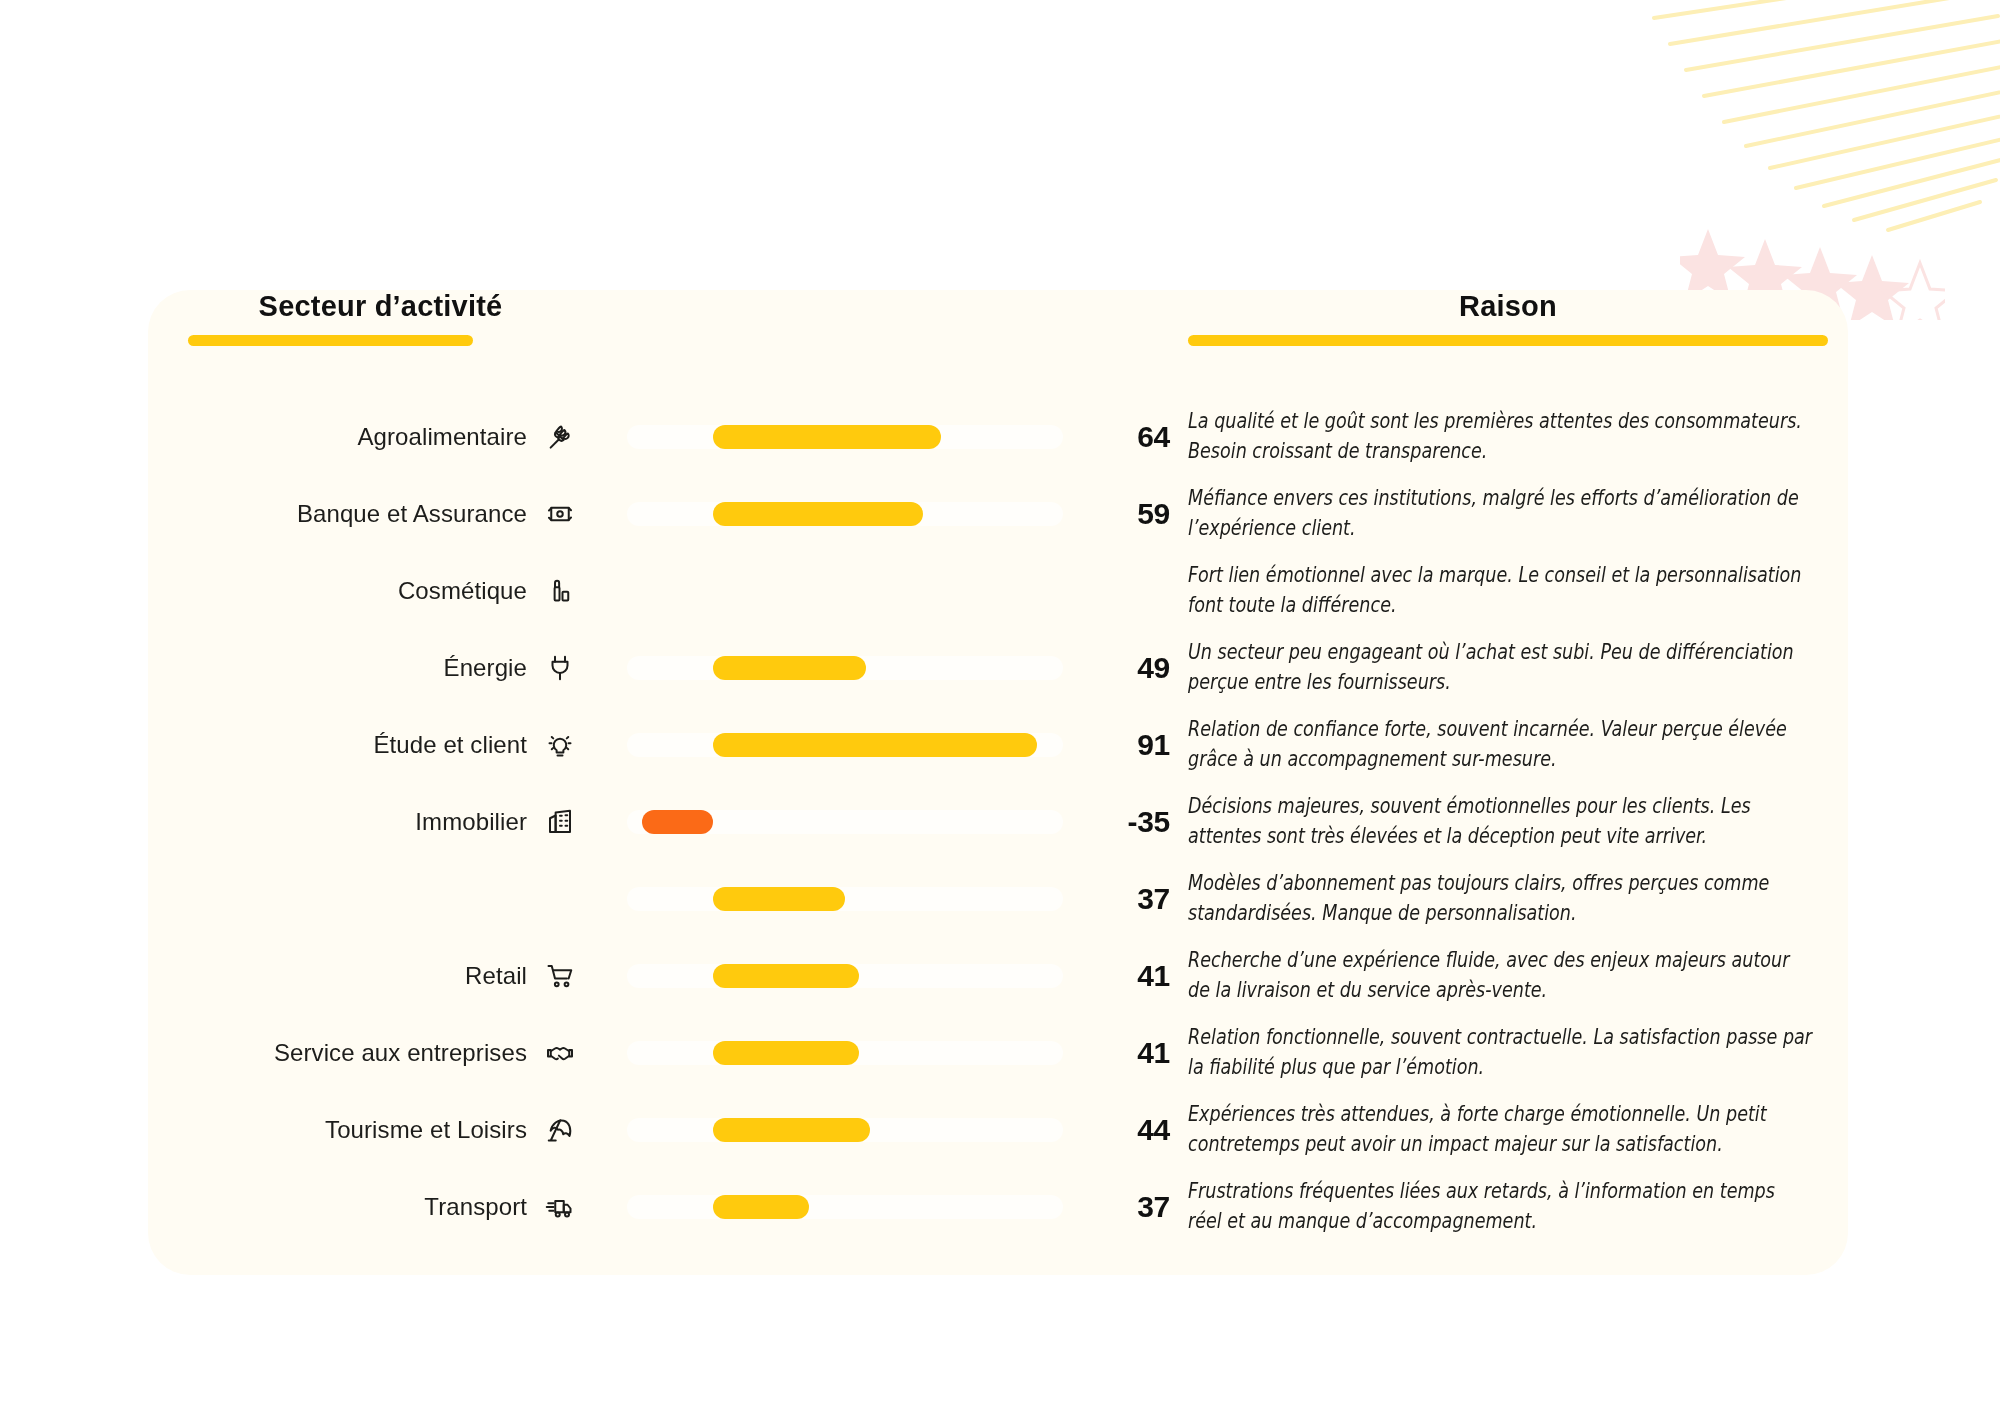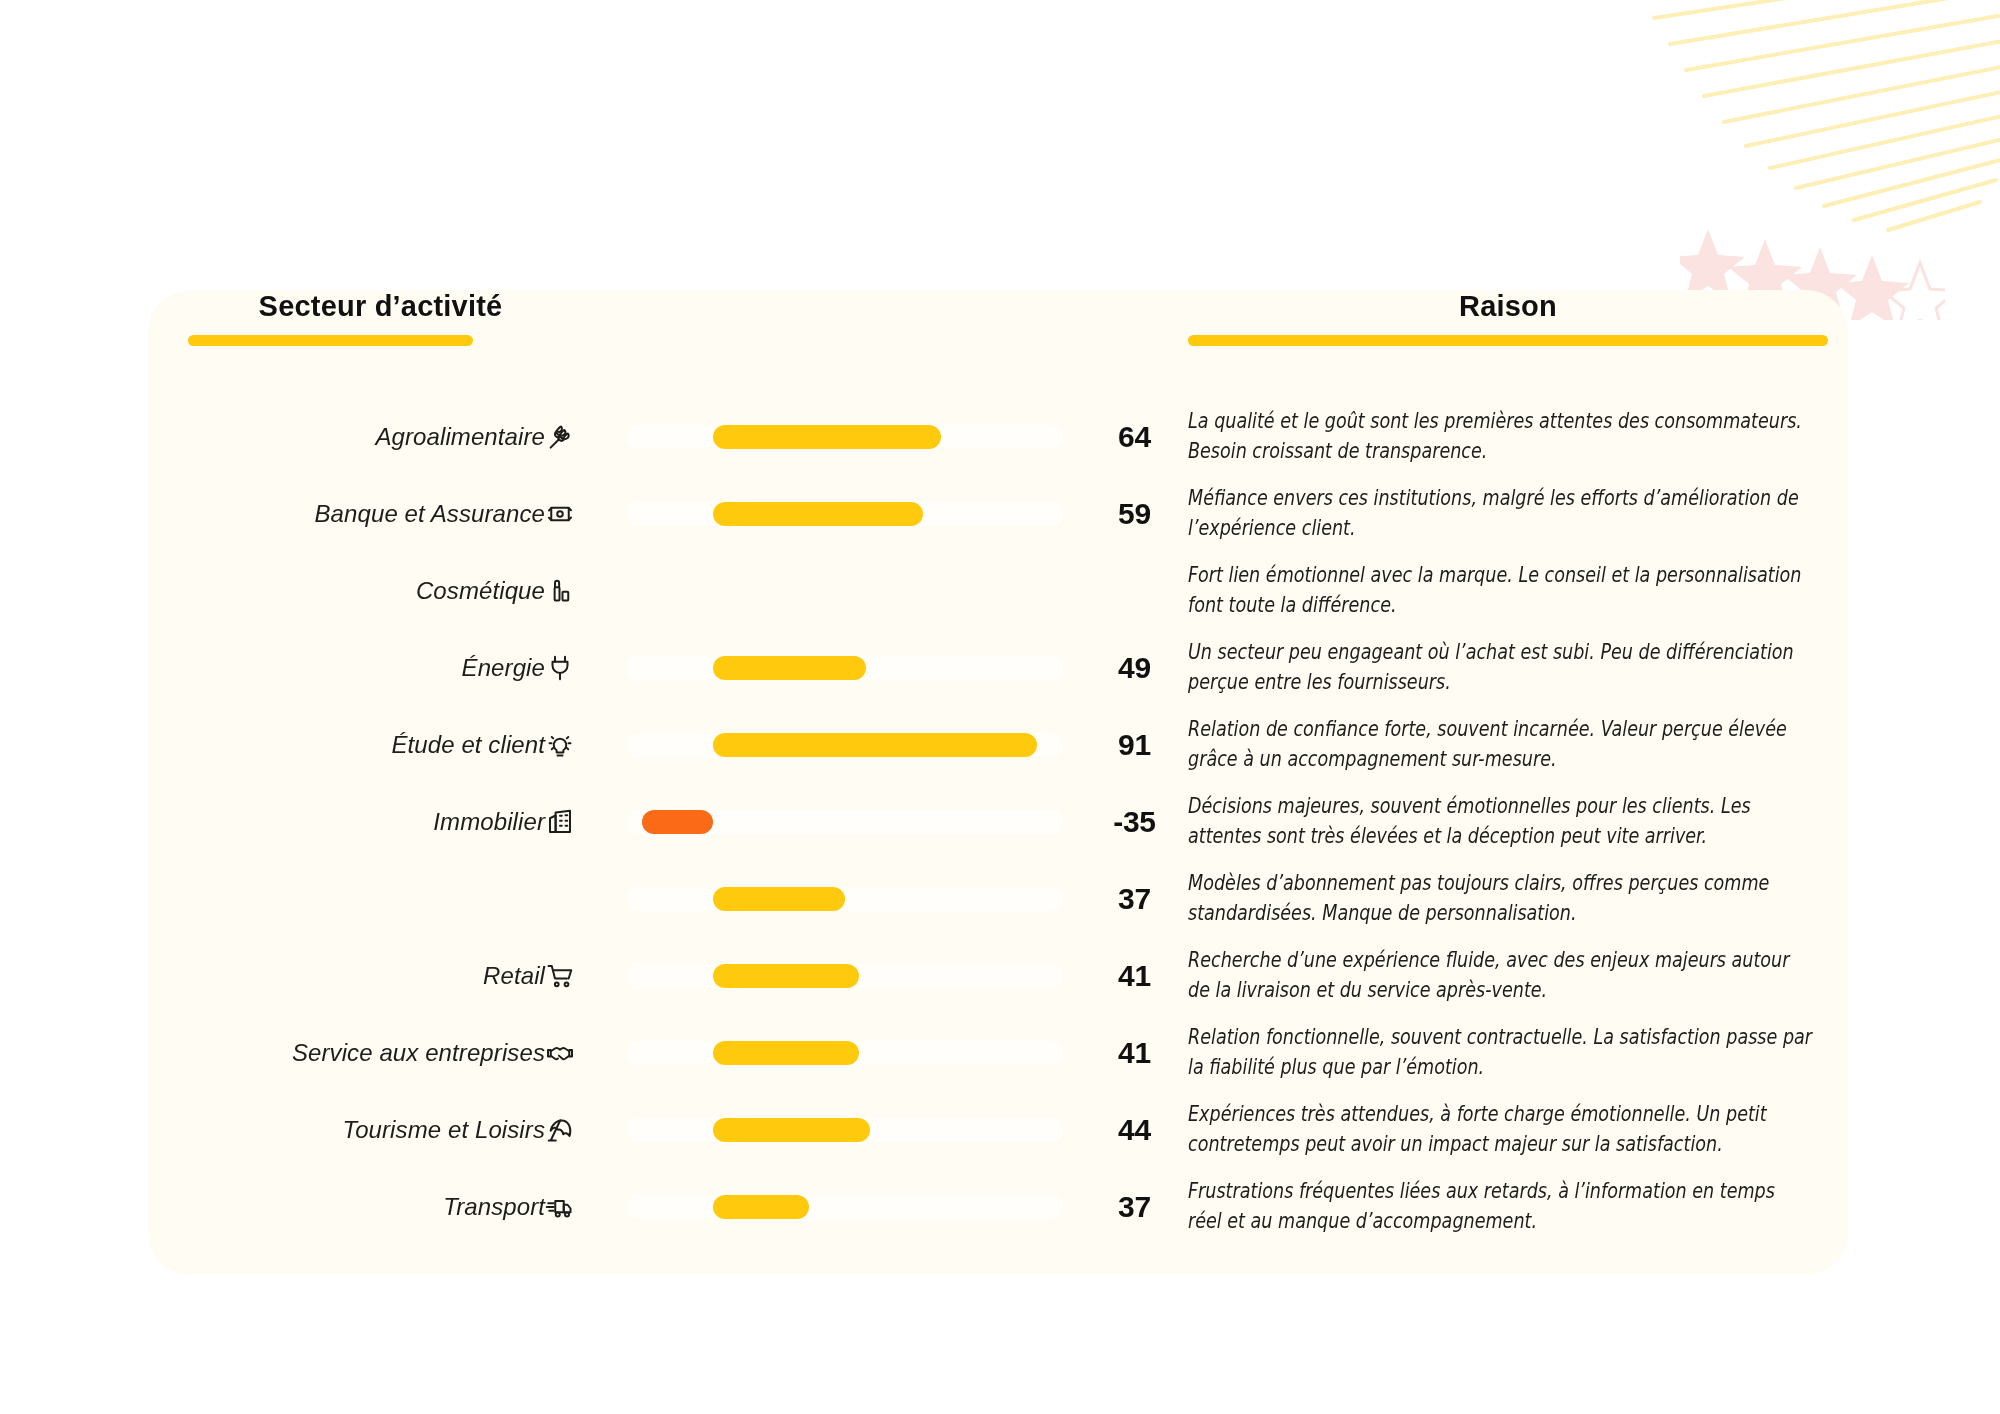--- a/index.html
+++ b/index.html
@@ -109,22 +109,22 @@
   
   .sector-cell {
     position: absolute;
     left: 20px;
     width: 425px;
     top: 0;
     height: 77px;
     display: flex;
     align-items: center;
     justify-content: flex-end;
+    gap: 18px;
     padding-right: 18px;
-    font-style: italic;
   }
   .sector-label {
     font-size: 24px;
     color: #1d1d1b;
     white-space: nowrap;
     letter-spacing: 0.1px;
   }
   .sector-icon {
     width: 30px;
     height: 30px;
@@ -158,21 +158,21 @@
     border-radius: 12px;
     background: #ffca0d;
   }
   .track-fill.neg { background: #fb6a17; }
   .score-value {
     margin-left: 36px;
     font-size: 30px;
     font-weight: 700;
     color: #111111;
     width: 72px;
-    text-align: center;
+    text-align: right;
     letter-spacing: -0.3px;
   }
 
   
   .reason-cell {
     position: absolute;
     left: 1040px;
     width: 672px;
     top: 0;
     height: 77px;

